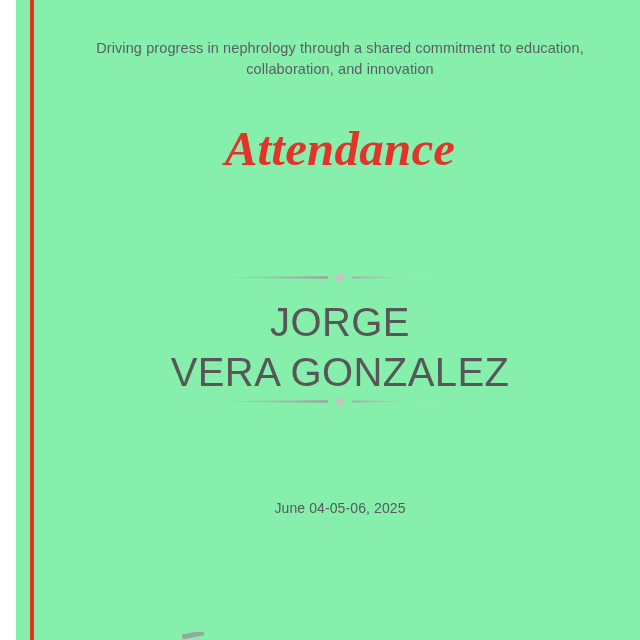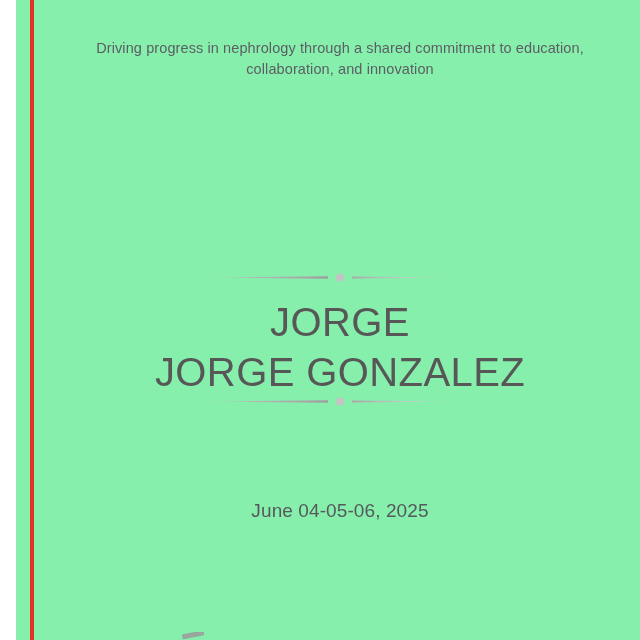--- a/index.html
+++ b/index.html
@@ -131,21 +131,21 @@
   }
 
   
   .event-date {
     position: absolute;
     left: 50%;
     transform: translateX(-50%);
     top: 500px;
     width: 420px;
     font-family: "Liberation Sans", sans-serif;
-    font-size: 19px;
+    font-size: 14px;
     color: #55595c;
     letter-spacing: 0.1px;
   }
 
   
   .bottom-mark {
     position: absolute;
     left: 166px;
     top: 632px;
     width: 22px;
@@ -167,20 +167,21 @@
 <div class="certificate">
 
   <div class="stripe stripe-left"></div>
   <div class="stripe stripe-right"></div>
 
   <div class="content">
 
     <div class="tagline">Driving progress in nephrology through a shared commitment to education, collaboration, and innovation</div>
 
     <div class="title">
+      <span class="title-line">Attendance</span>
     </div>
 
     <div class="divider divider-top">
       <svg width="296" height="11" viewBox="0 0 296 11">
         <defs>
           <linearGradient id="gradLeftTop" x1="0" y1="0" x2="1" y2="0">
             <stop offset="0" stop-color="#c9c9c9" stop-opacity="0"></stop>
             <stop offset="0.45" stop-color="#b5b5b5" stop-opacity="1"></stop>
             <stop offset="1" stop-color="#9e9e9e" stop-opacity="1"></stop>
           </linearGradient>
@@ -191,21 +192,21 @@
           </linearGradient>
         </defs>
         <path d="M4 5.5 L136 4.2 L136 6.8 Z" fill="url(#gradLeftTop)"></path>
         <path d="M160 4.6 L262 5.5 L160 6.4 Z" fill="url(#gradRightTop)"></path>
         <circle cx="148" cy="5.5" r="4.1" fill="#c4c4c4"></circle>
       </svg>
     </div>
 
     <div class="recipient">
       <span class="recipient-line">JORGE</span>
-      <span class="recipient-line">JORGE GONZALEZ</span>
+      <span class="recipient-line">VERA GONZALEZ</span>
     </div>
 
     <div class="divider divider-bottom">
       <svg width="296" height="11" viewBox="0 0 296 11">
         <defs>
           <linearGradient id="gradLeftBot" x1="0" y1="0" x2="1" y2="0">
             <stop offset="0" stop-color="#c9c9c9" stop-opacity="0"></stop>
             <stop offset="0.45" stop-color="#b5b5b5" stop-opacity="1"></stop>
             <stop offset="1" stop-color="#9e9e9e" stop-opacity="1"></stop>
           </linearGradient>

